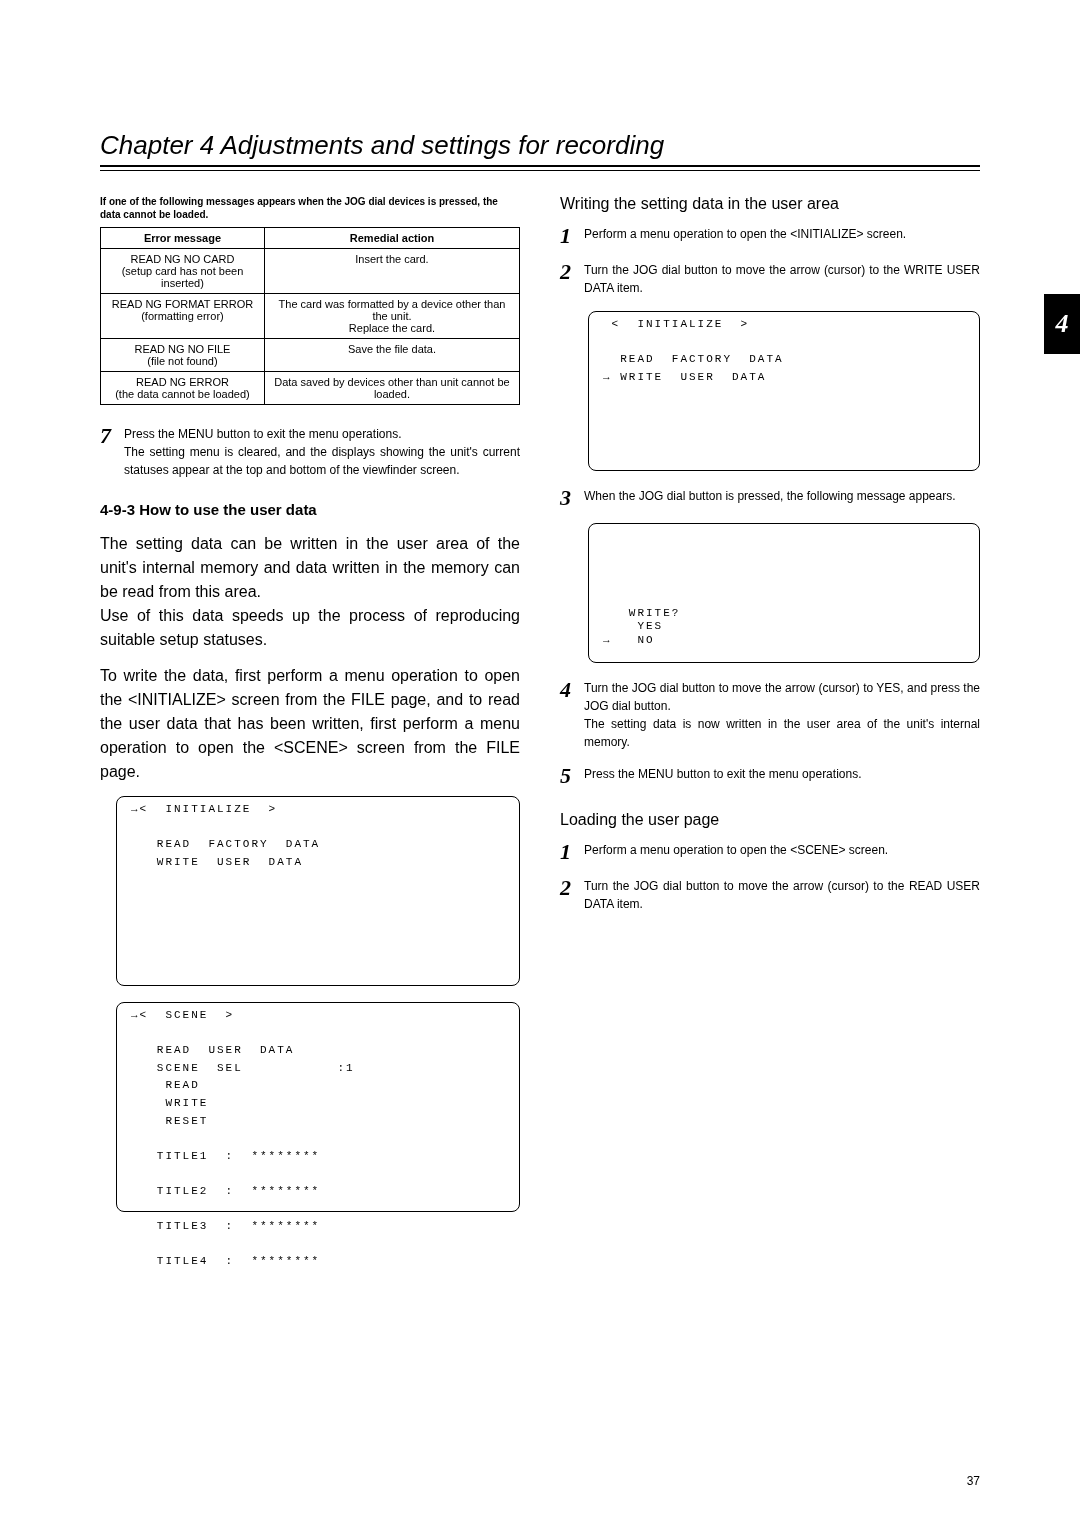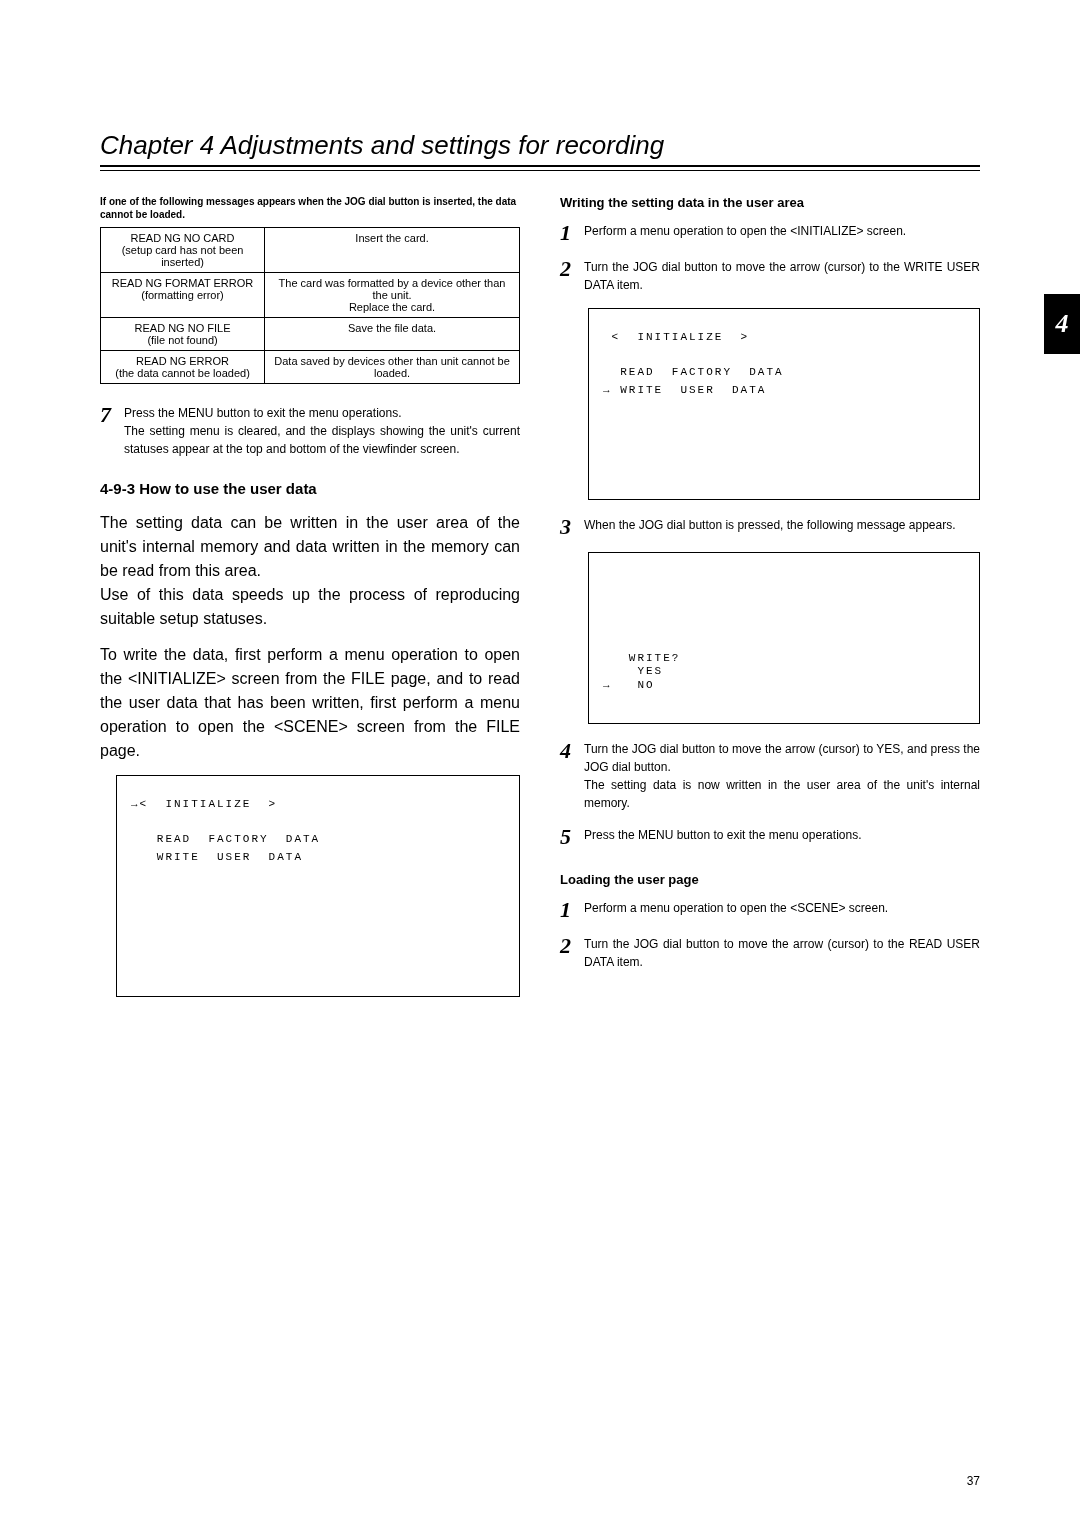--- a/index.html
+++ b/index.html
@@ -81,34 +81,34 @@
     margin: 22px 0 14px 0;
   }
   .body-text {
     font-size: 16px;
     line-height: 1.5;
     text-align: justify;
     margin-bottom: 12px;
   }
   .screen-box {
     border: 1px solid #000;
-    border-radius: 0;
+    border-radius: 8px;
     font-family: "Courier New", monospace;
     font-size: 11px;
     letter-spacing: 2px;
-    padding: 20px 14px;
+    padding: 4px 14px;
     margin: 8px 0 16px 28px;
     line-height: 1.6;
     white-space: pre;
     position: relative;
   }
   .screen-box.full { margin-left: 16px; }
   .sub-heading {
-    font-size: 13px;
-    font-weight: bold;
+    font-size: 16px;
+    font-weight: normal;
     margin: 24px 0 12px 0;
   }
   .side-tab {
     position: absolute;
     right: 0;
     top: 294px;
     width: 36px;
     height: 60px;
     background: #000;
     color: #fff;
@@ -132,24 +132,28 @@
 
 <div class="side-tab">4</div>
 
 <div class="page">
   <div class="chapter-title">Chapter 4  Adjustments and settings for recording</div>
   <div class="double-rule"></div>
 
   <div class="columns">
 
     <div class="col">
-      <div class="small-bold">If one of the following messages appears when the JOG dial button is inserted, the data cannot be loaded.</div>
+      <div class="small-bold">If one of the following messages appears when the JOG dial devices is pressed, the data cannot be loaded.</div>
 
       <table class="error-table">
         <tbody>
+            <tr>
+          <th>Error message</th>
+          <th>Remedial action</th>
+        </tr>
         <tr>
               <td style="white-space:pre-line">READ NG NO CARD
 (setup card has not been inserted)</td>
               <td style="white-space:pre-line">Insert the card.</td>
             </tr>
         <tr>
               <td style="white-space:pre-line">READ NG FORMAT ERROR
 (formatting error)</td>
               <td style="white-space:pre-line">The card was formatted by a device other than the unit.
 Replace the card.</td>
@@ -177,20 +181,35 @@
 
       <div class="body-text" style="white-space:pre-line">The setting data can be written in the user area of the unit's internal memory and data written in the memory can be read from this area.
 Use of this data speeds up the process of reproducing suitable setup statuses.</div>
       <div class="body-text">To write the data, first perform a menu operation to open the &lt;INITIALIZE&gt; screen from the FILE page, and to read the user data that has been written, first perform a menu operation to open the &lt;SCENE&gt; screen from the FILE page.</div>
 
       <div class="screen-box full" style="height:180px">→&lt;  INITIALIZE  &gt;
 
    READ  FACTORY  DATA
    WRITE  USER  DATA</div>
 
+      <div class="screen-box full" style="height:200px">→&lt;  SCENE  &gt;
+
+   READ  USER  DATA
+   SCENE  SEL           :1
+    READ
+    WRITE
+    RESET
+
+   TITLE1  :  ********
+
+   TITLE2  :  ********
+
+   TITLE3  :  ********
+
+   TITLE4  :  ********</div>
     </div>
 
     <div class="col">
       <div class="sub-heading" style="margin-top:0">Writing the setting data in the user area</div>
 
       <div class="step">
         <div class="step-num">1</div>
         <div class="step-body">Perform a menu operation to open the &lt;INITIALIZE&gt; screen.</div>
       </div>
 

